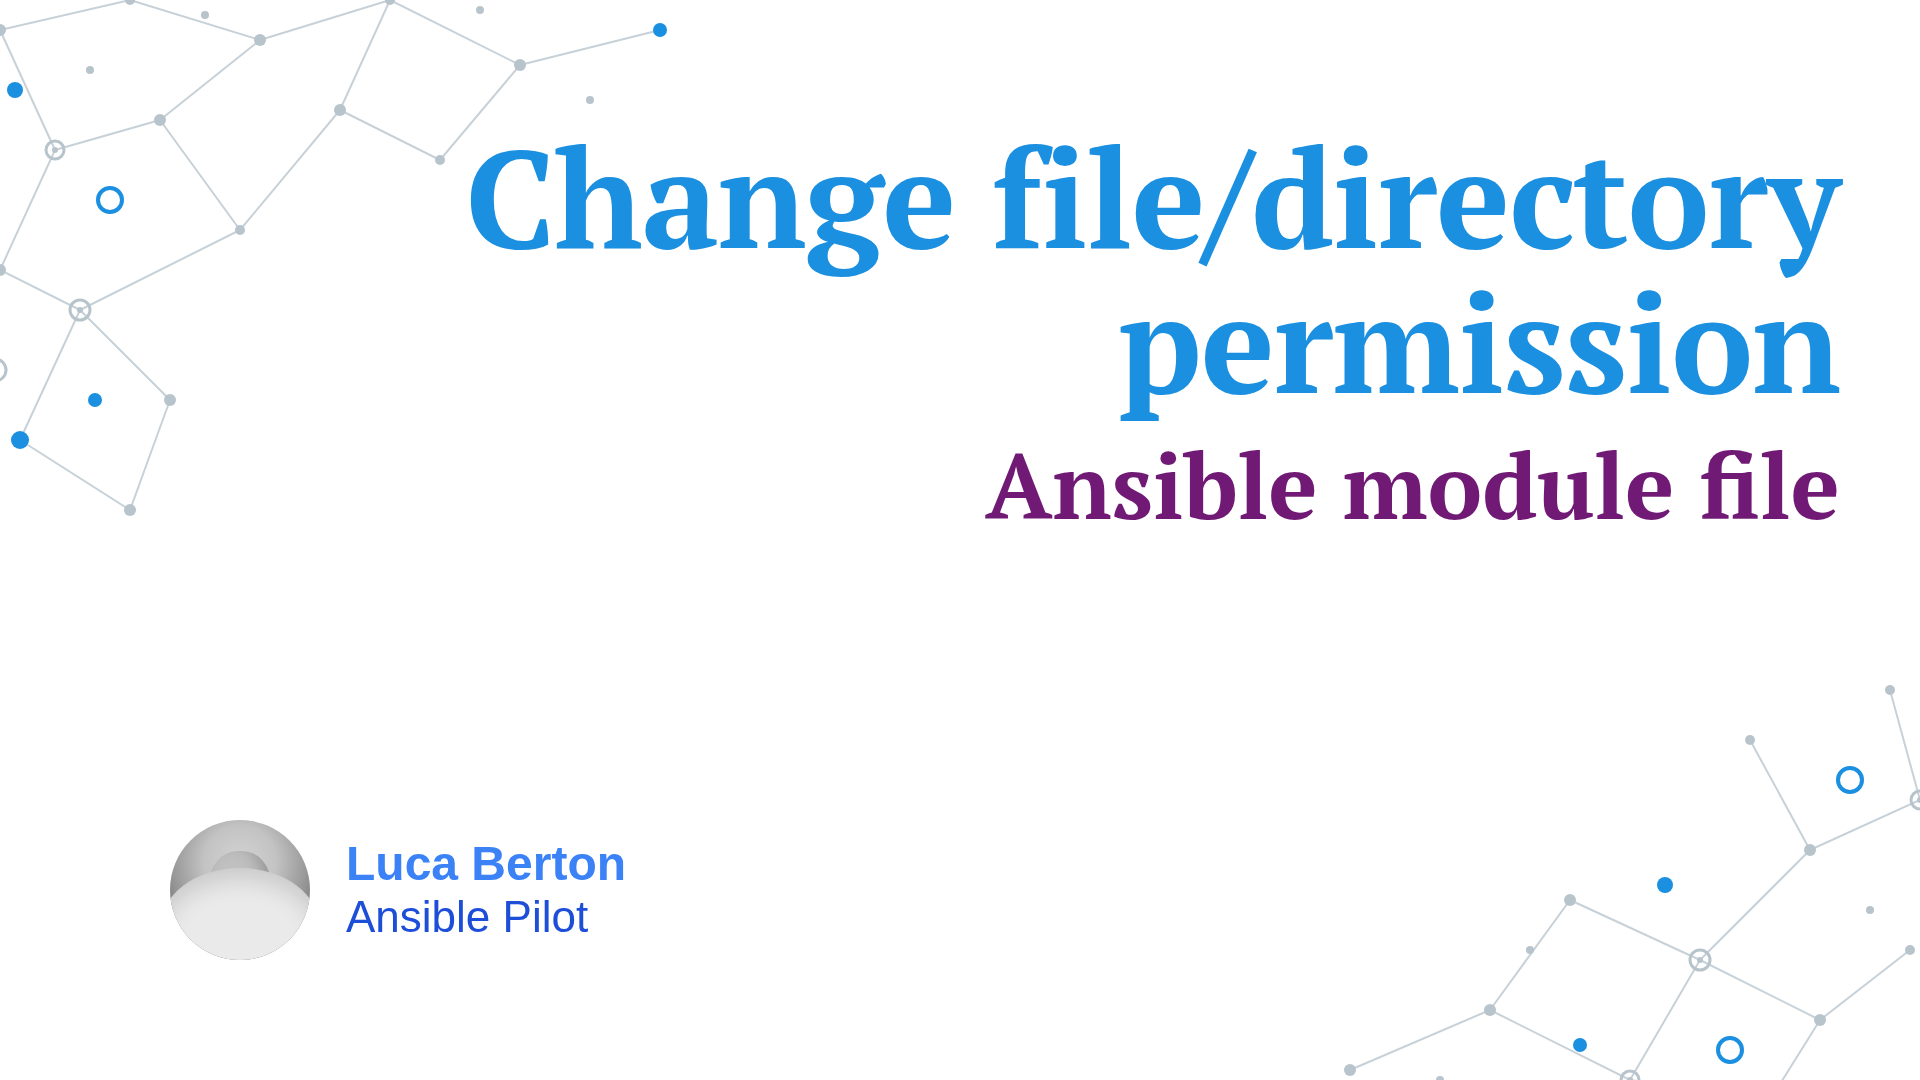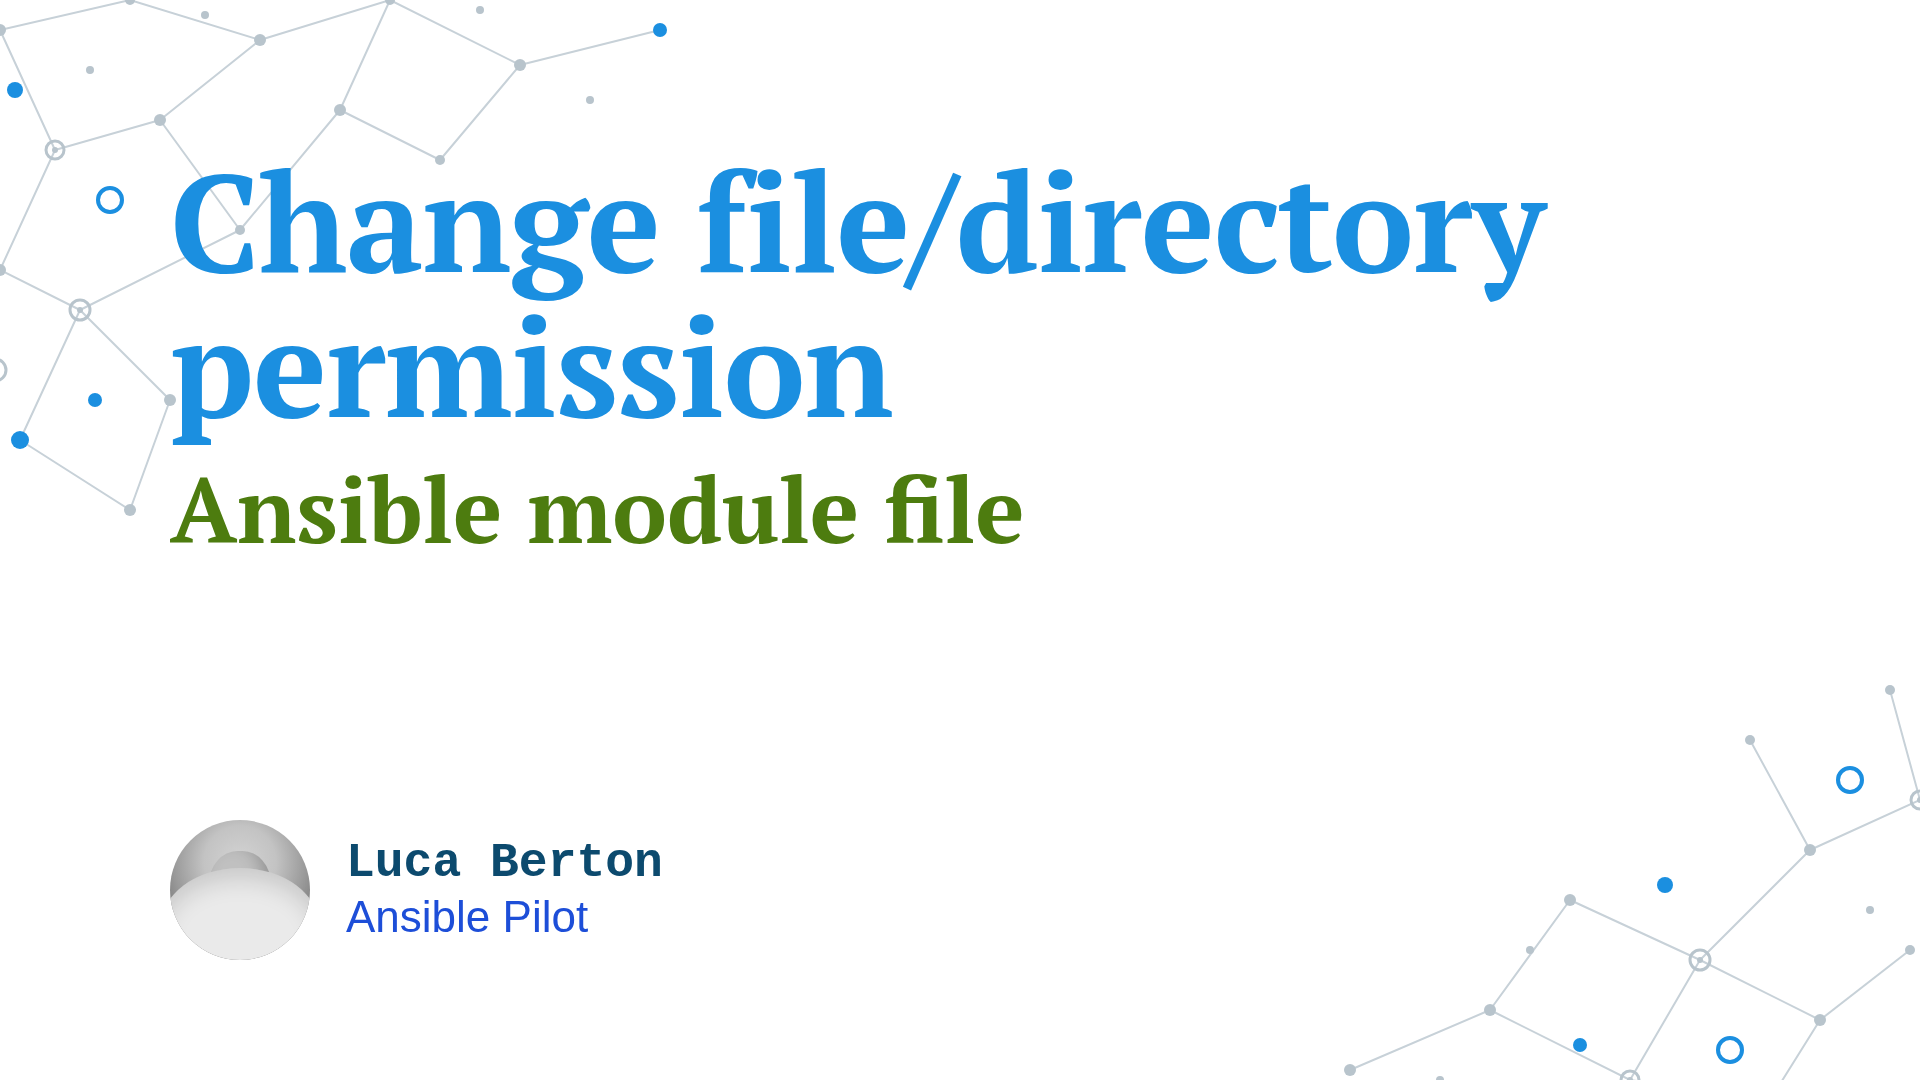--- a/index.html
+++ b/index.html
@@ -13,34 +13,35 @@
     position: relative;
   }
   .deco {
     position: absolute;
     pointer-events: none;
   }
   .deco svg { display: block; }
   .content {
     position: absolute;
     left: 170px;
-    top: 148px;
+    top: 124px;
     right: 80px;
+    text-align: right;
   }
   .title {
     color: #1b8fe0;
     font-size: 138px;
     font-weight: 800;
     line-height: 1.05;
     letter-spacing: -1px;
     margin: 0 0 20px 0;
     font-family: "PT Serif", Georgia, "Times New Roman", serif;
   }
   .subtitle {
-    color: #4d7c0f;
+    color: #701a75;
     font-size: 92px;
     font-weight: 700;
     line-height: 1.1;
     margin: 0;
     font-family: "PT Serif", Georgia, "Times New Roman", serif;
   }
   .author {
     position: absolute;
     left: 170px;
     bottom: 120px;
@@ -71,25 +72,25 @@
     content:"";
     position:absolute;
     left:50%; bottom:-20%;
     width:160px; height:120px;
     transform:translateX(-50%);
     background:#eceae6;
     border-radius:50% 50% 0 0;
     box-shadow: inset 0 10px 25px rgba(0,0,0,.15);
   }
   .author-text .name {
-    color: #0c4a6e;
+    color: #3b82f6;
     font-size: 48px;
     font-weight: 700;
     line-height: 1.15;
-    font-family: Liberation Mono, monospace;
+    font-family: Liberation Sans, sans-serif;
   }
   .author-text .role {
     color: #1d4ed8;
     font-size: 44px;
     font-weight: 400;
     line-height: 1.2;
     font-family: "Segoe UI", "Helvetica Neue", Arial, sans-serif;
   }
 </style>
 </head>

